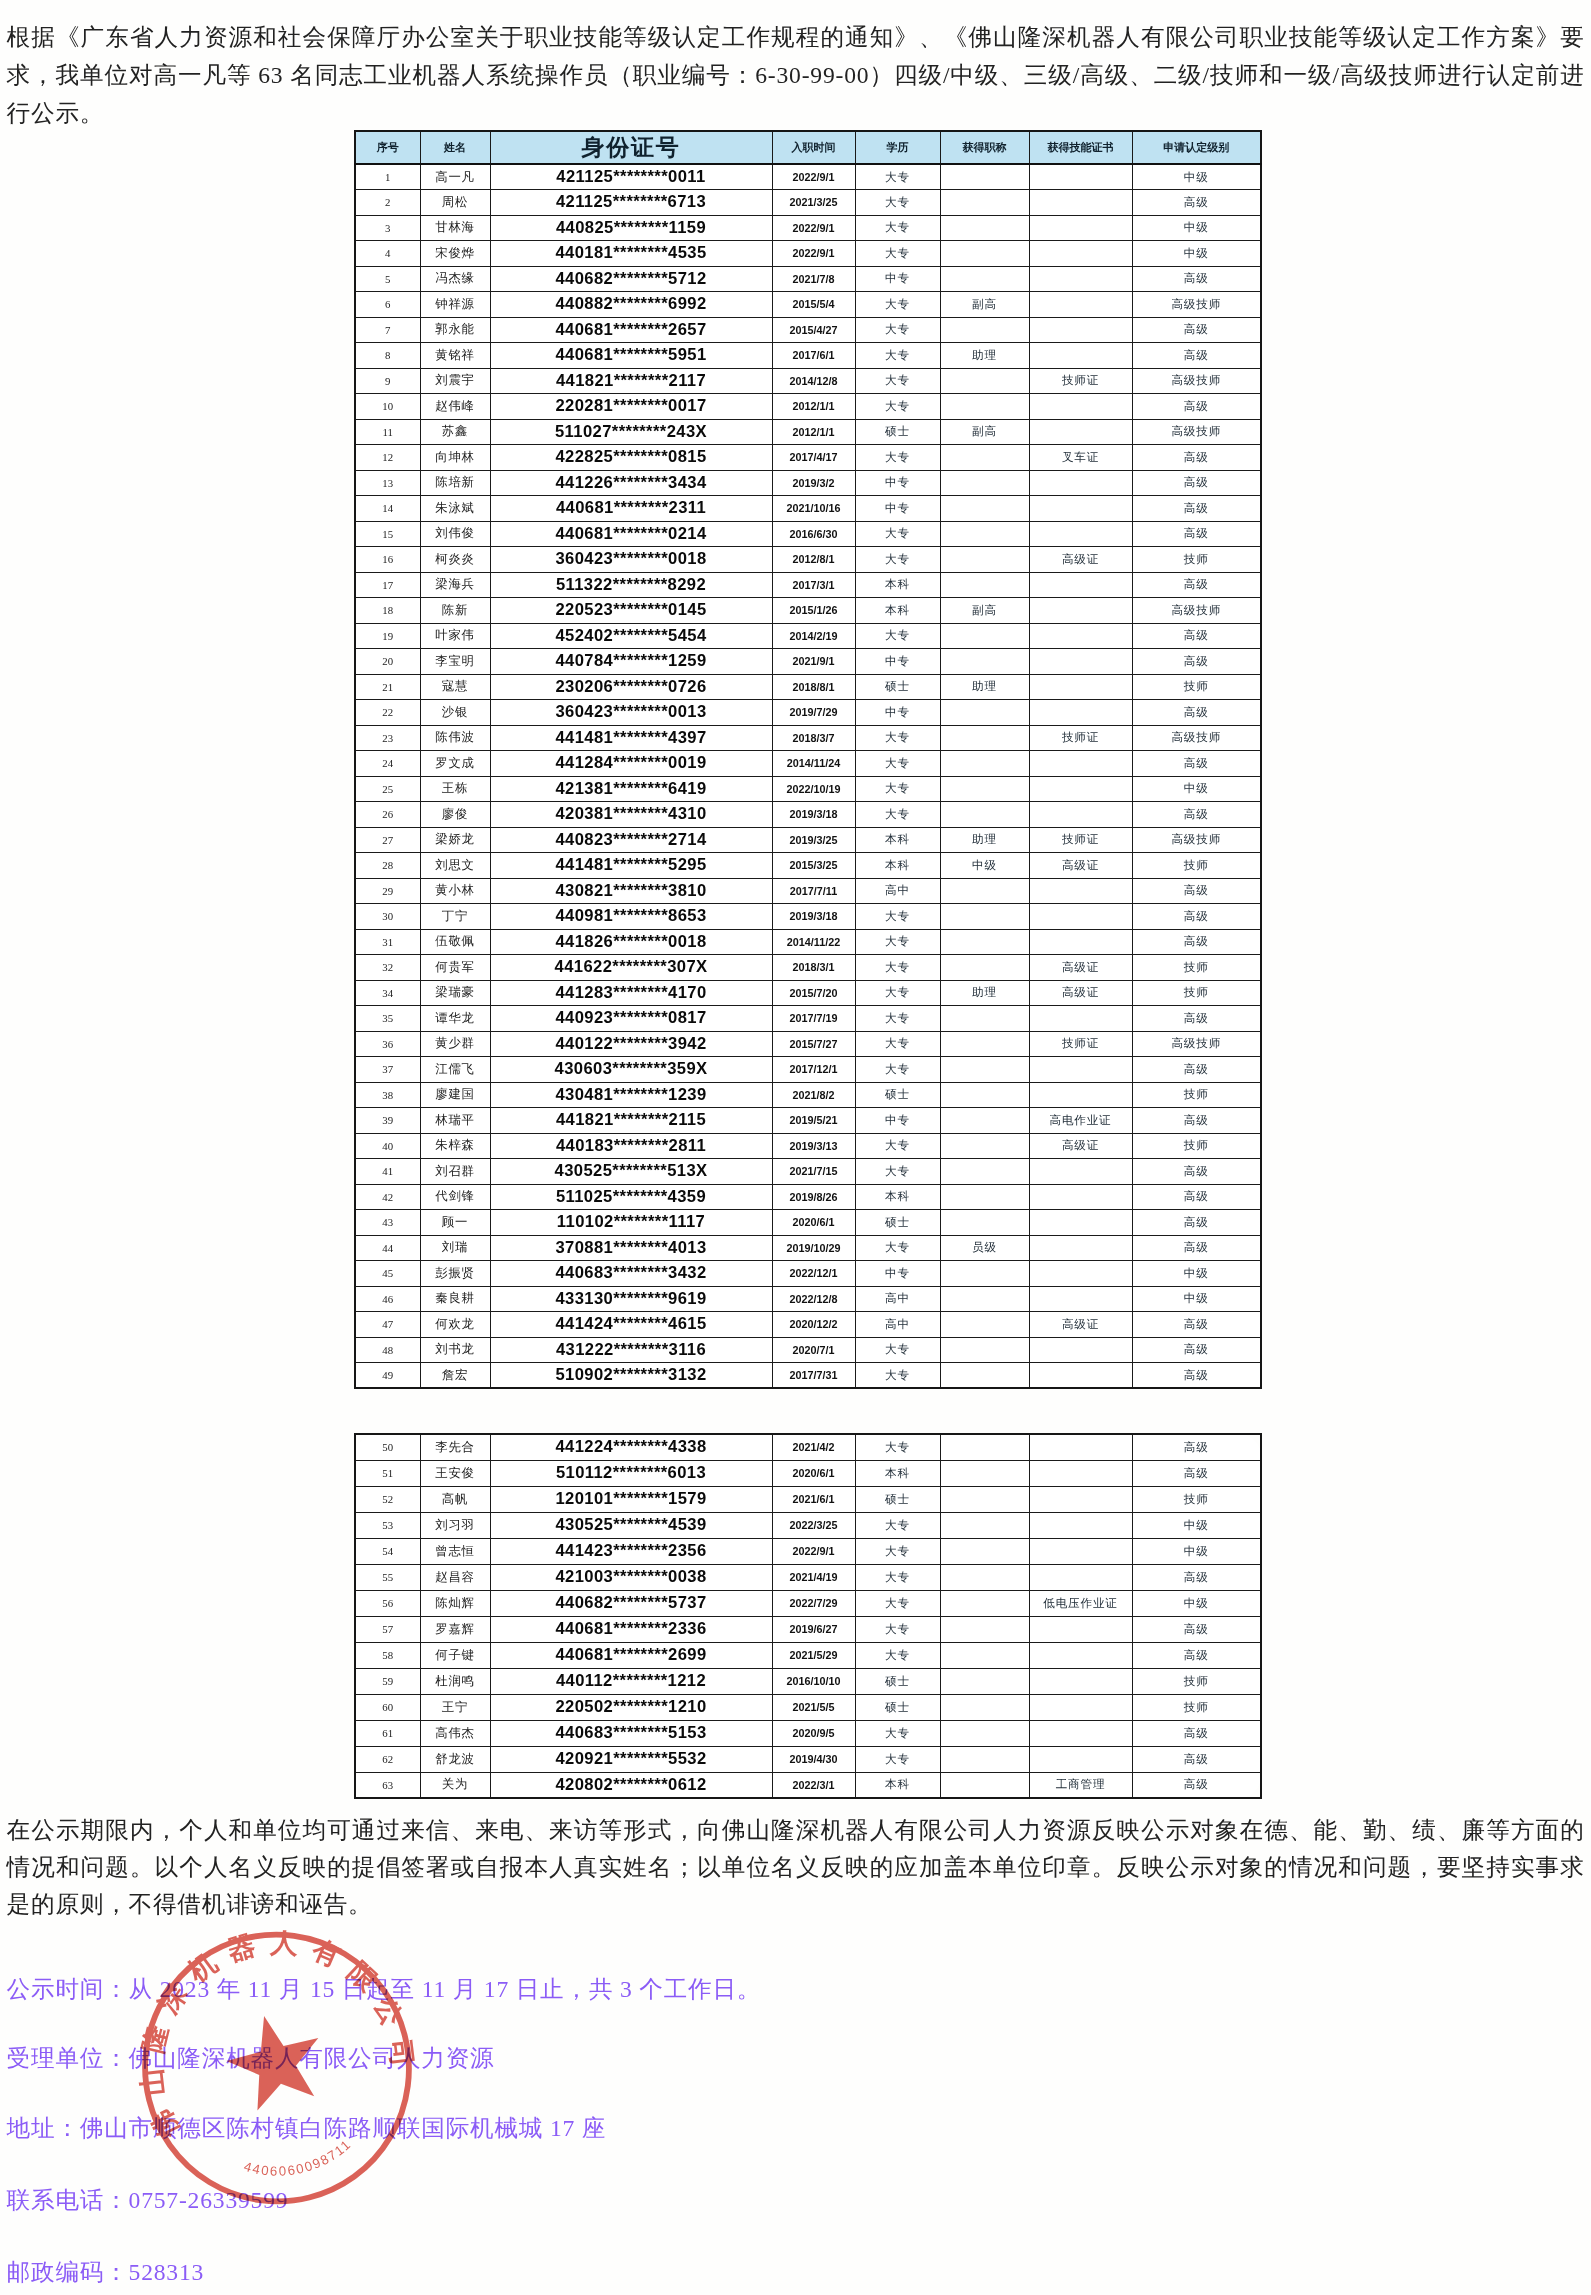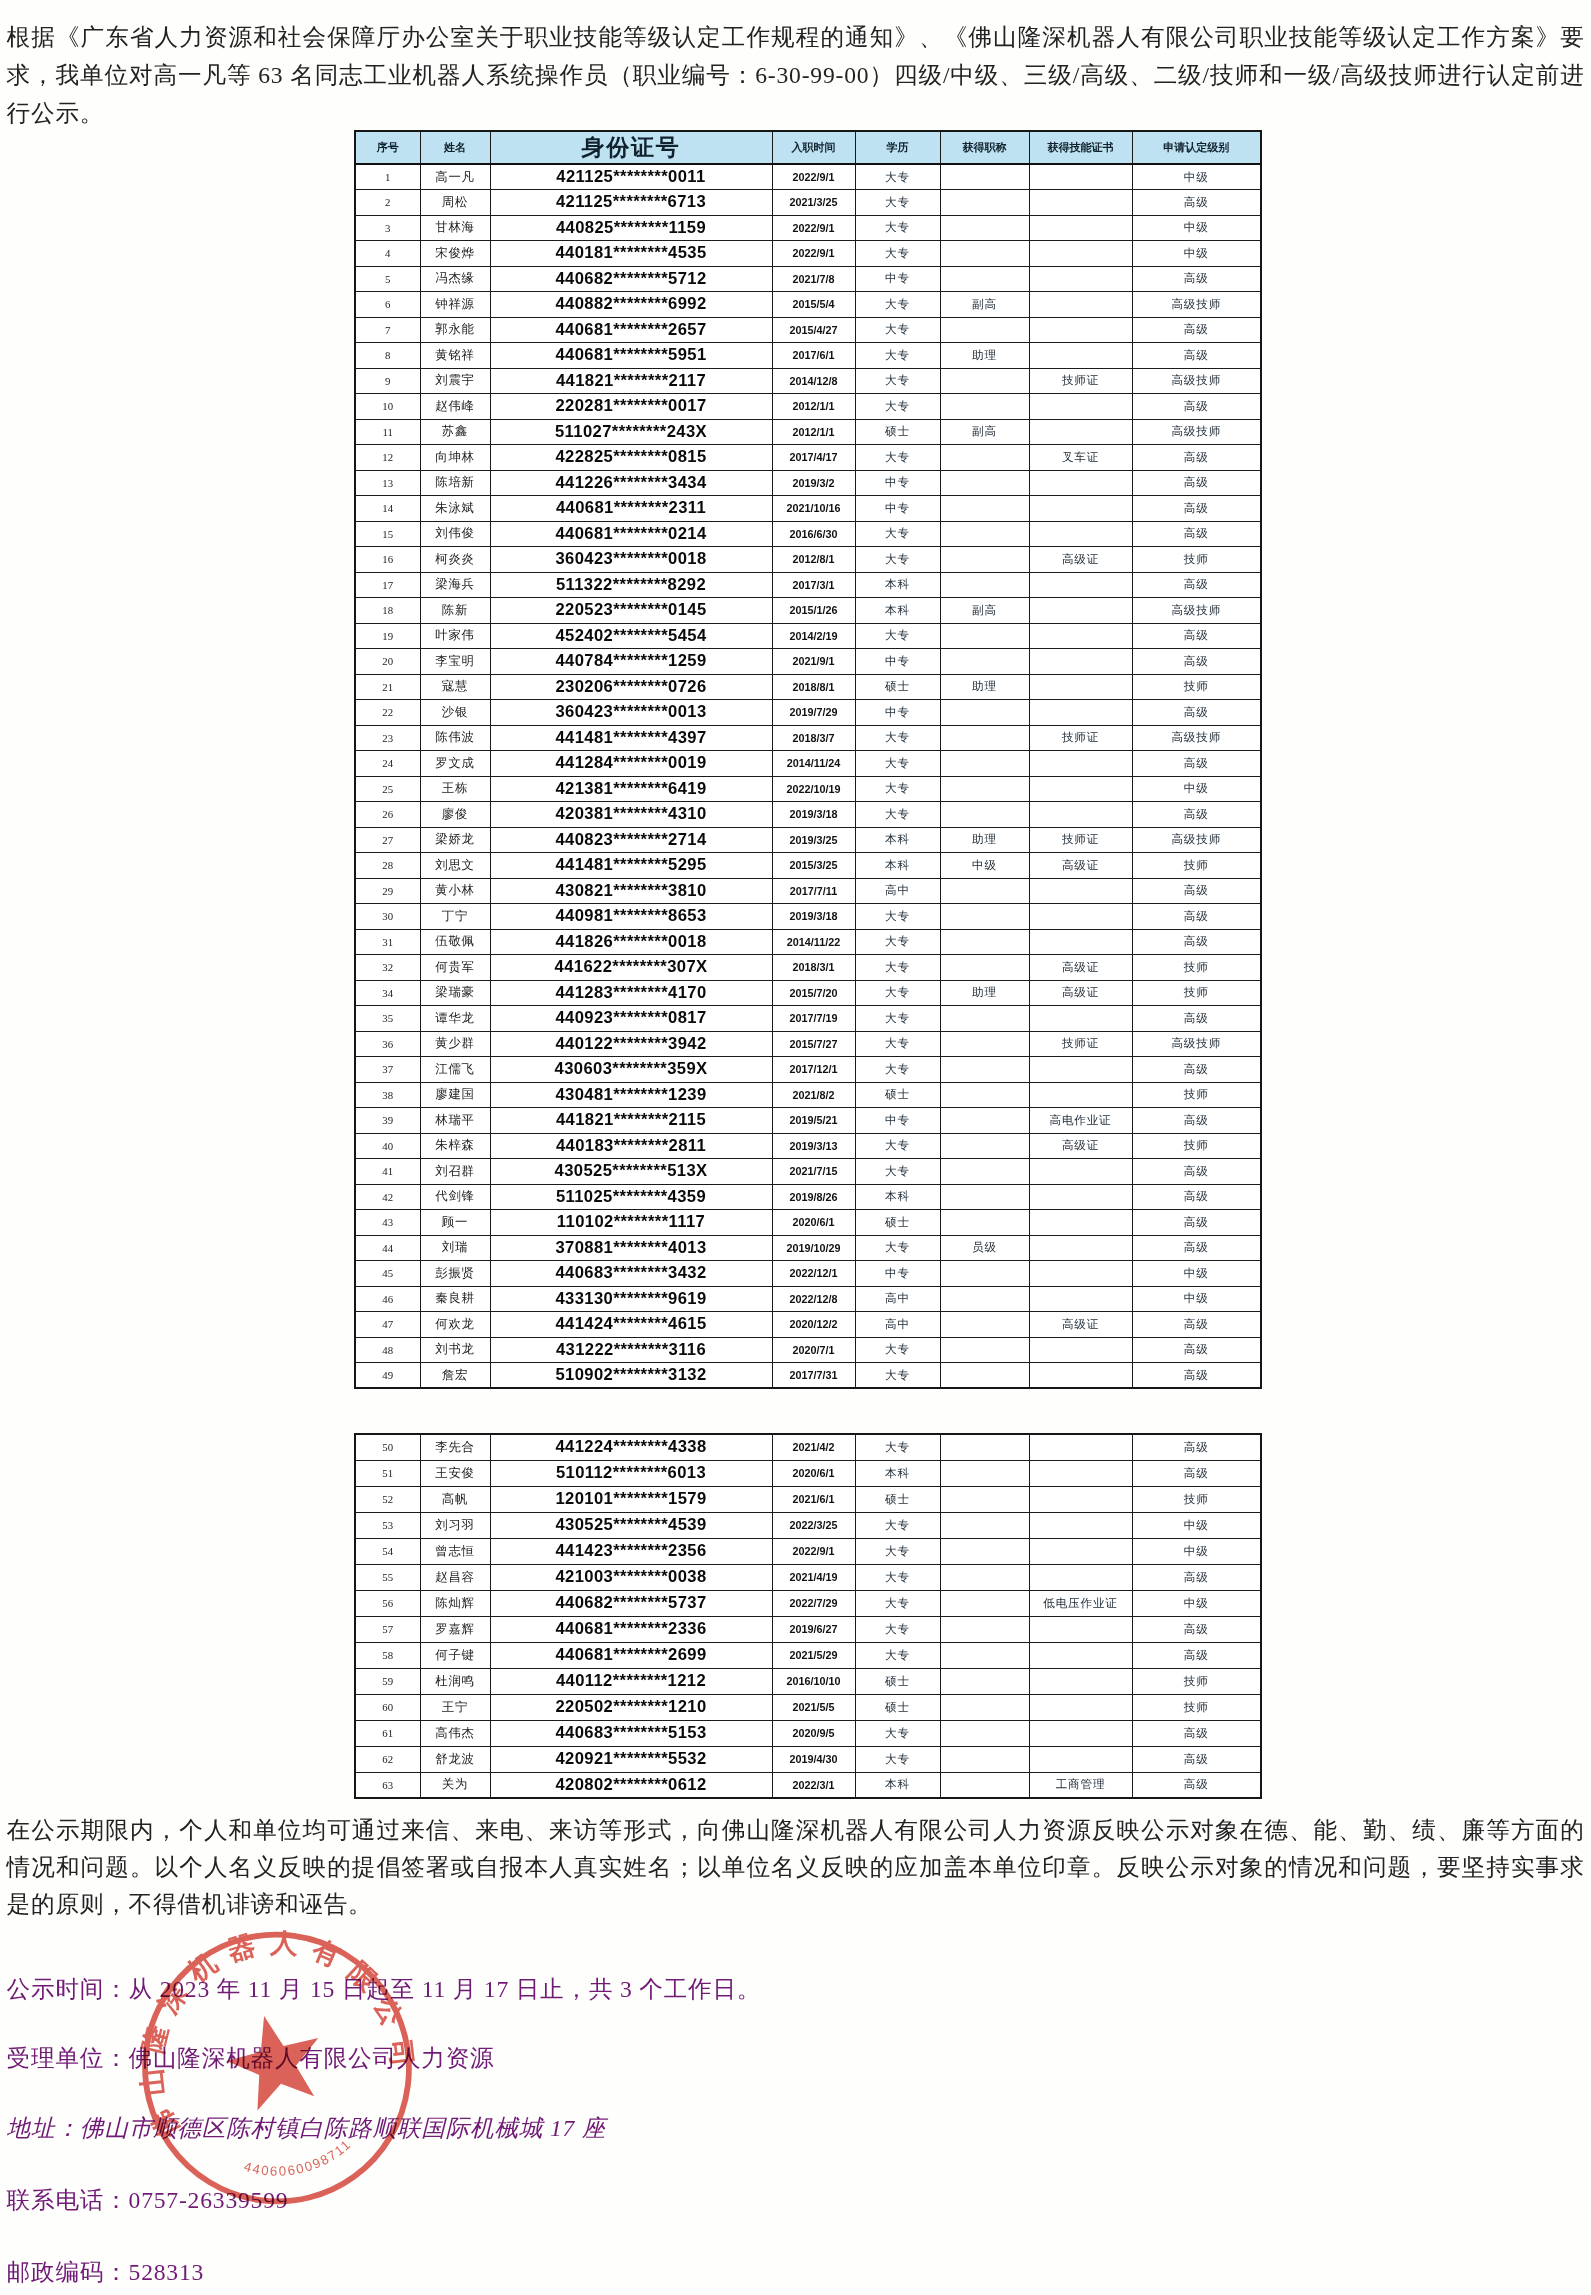--- a/index.html
+++ b/index.html
@@ -8,21 +8,21 @@
     font-family:"Liberation Serif","DejaVu Serif",serif;color:#1c1c1c;
     -webkit-font-smoothing:antialiased;
   }
   .para{
     position:absolute;left:6.6px;width:1578px;
     font-size:23.6px;line-height:38px;text-align:justify;letter-spacing:0.8px;
     color:#222;
   }
   .fline{
     position:absolute;left:6.6px;width:1161px;
-    font-size:23.6px;line-height:28px;letter-spacing:0.8px;color:#701a75;
+    font-size:23.6px;line-height:28px;letter-spacing:0.8px;color:#8b5cf6;
   }
   table.roster{
     position:absolute;left:354px;width:906px;
     border-collapse:collapse;table-layout:fixed;
     border:2.5px solid #161616;
     background:#fff;
   }
   table.roster td, table.roster th{
     border:1.7px solid #1a1a1a;
     text-align:center;vertical-align:middle;
@@ -708,21 +708,21 @@
         <td class="c5"></td>
         <td class="c6">工商管理</td>
         <td class="c7">高级</td>
       </tr>
     </tbody>
 </table>
 
 <div class="para" style="top:1812px;line-height:37px;">在公示期限内，个人和单位均可通过来信、来电、来访等形式，向佛山隆深机器人有限公司人力资源反映公示对象在德、能、勤、绩、廉等方面的情况和问题。以个人名义反映的提倡签署或自报本人真实姓名；以单位名义反映的应加盖本单位印章。反映公示对象的情况和问题，要坚持实事求是的原则，不得借机诽谤和诬告。</div>
 <div class="fline" style="top:1975px;">公示时间：从 2023 年 11 月 15 日起至 11 月 17 日止，共 3 个工作日。</div>
 <div class="fline" style="top:2044px;">受理单位：佛山隆深机器人有限公司人力资源</div>
-<div class="fline" style="top:2114px;font-style:italic;">地址：佛山市顺德区陈村镇白陈路顺联国际机械城 17 座</div>
+<div class="fline" style="top:2114px;">地址：佛山市顺德区陈村镇白陈路顺联国际机械城 17 座</div>
 <div class="fline" style="top:2186px;">联系电话：0757-26339599</div>
 <div class="fline" style="top:2258px;">邮政编码：528313</div>
 
 <svg id="seal" width="286" height="286" viewBox="0 0 345 345">
   <defs>
     <path id="sealTopArc" d="M 40.9,220.4 A 140,140 0 1 1 304.1,220.4"></path>
     <path id="sealBottomArc" d="M 97.9,279 A 130,130 0 0 0 247.1,279"></path>
   </defs>
   <g transform="rotate(-14 172.5 172.5)" opacity="0.88">
     <ellipse cx="172.5" cy="172.5" rx="159" ry="161" fill="none" stroke="#d23a2e" stroke-width="7"></ellipse>

